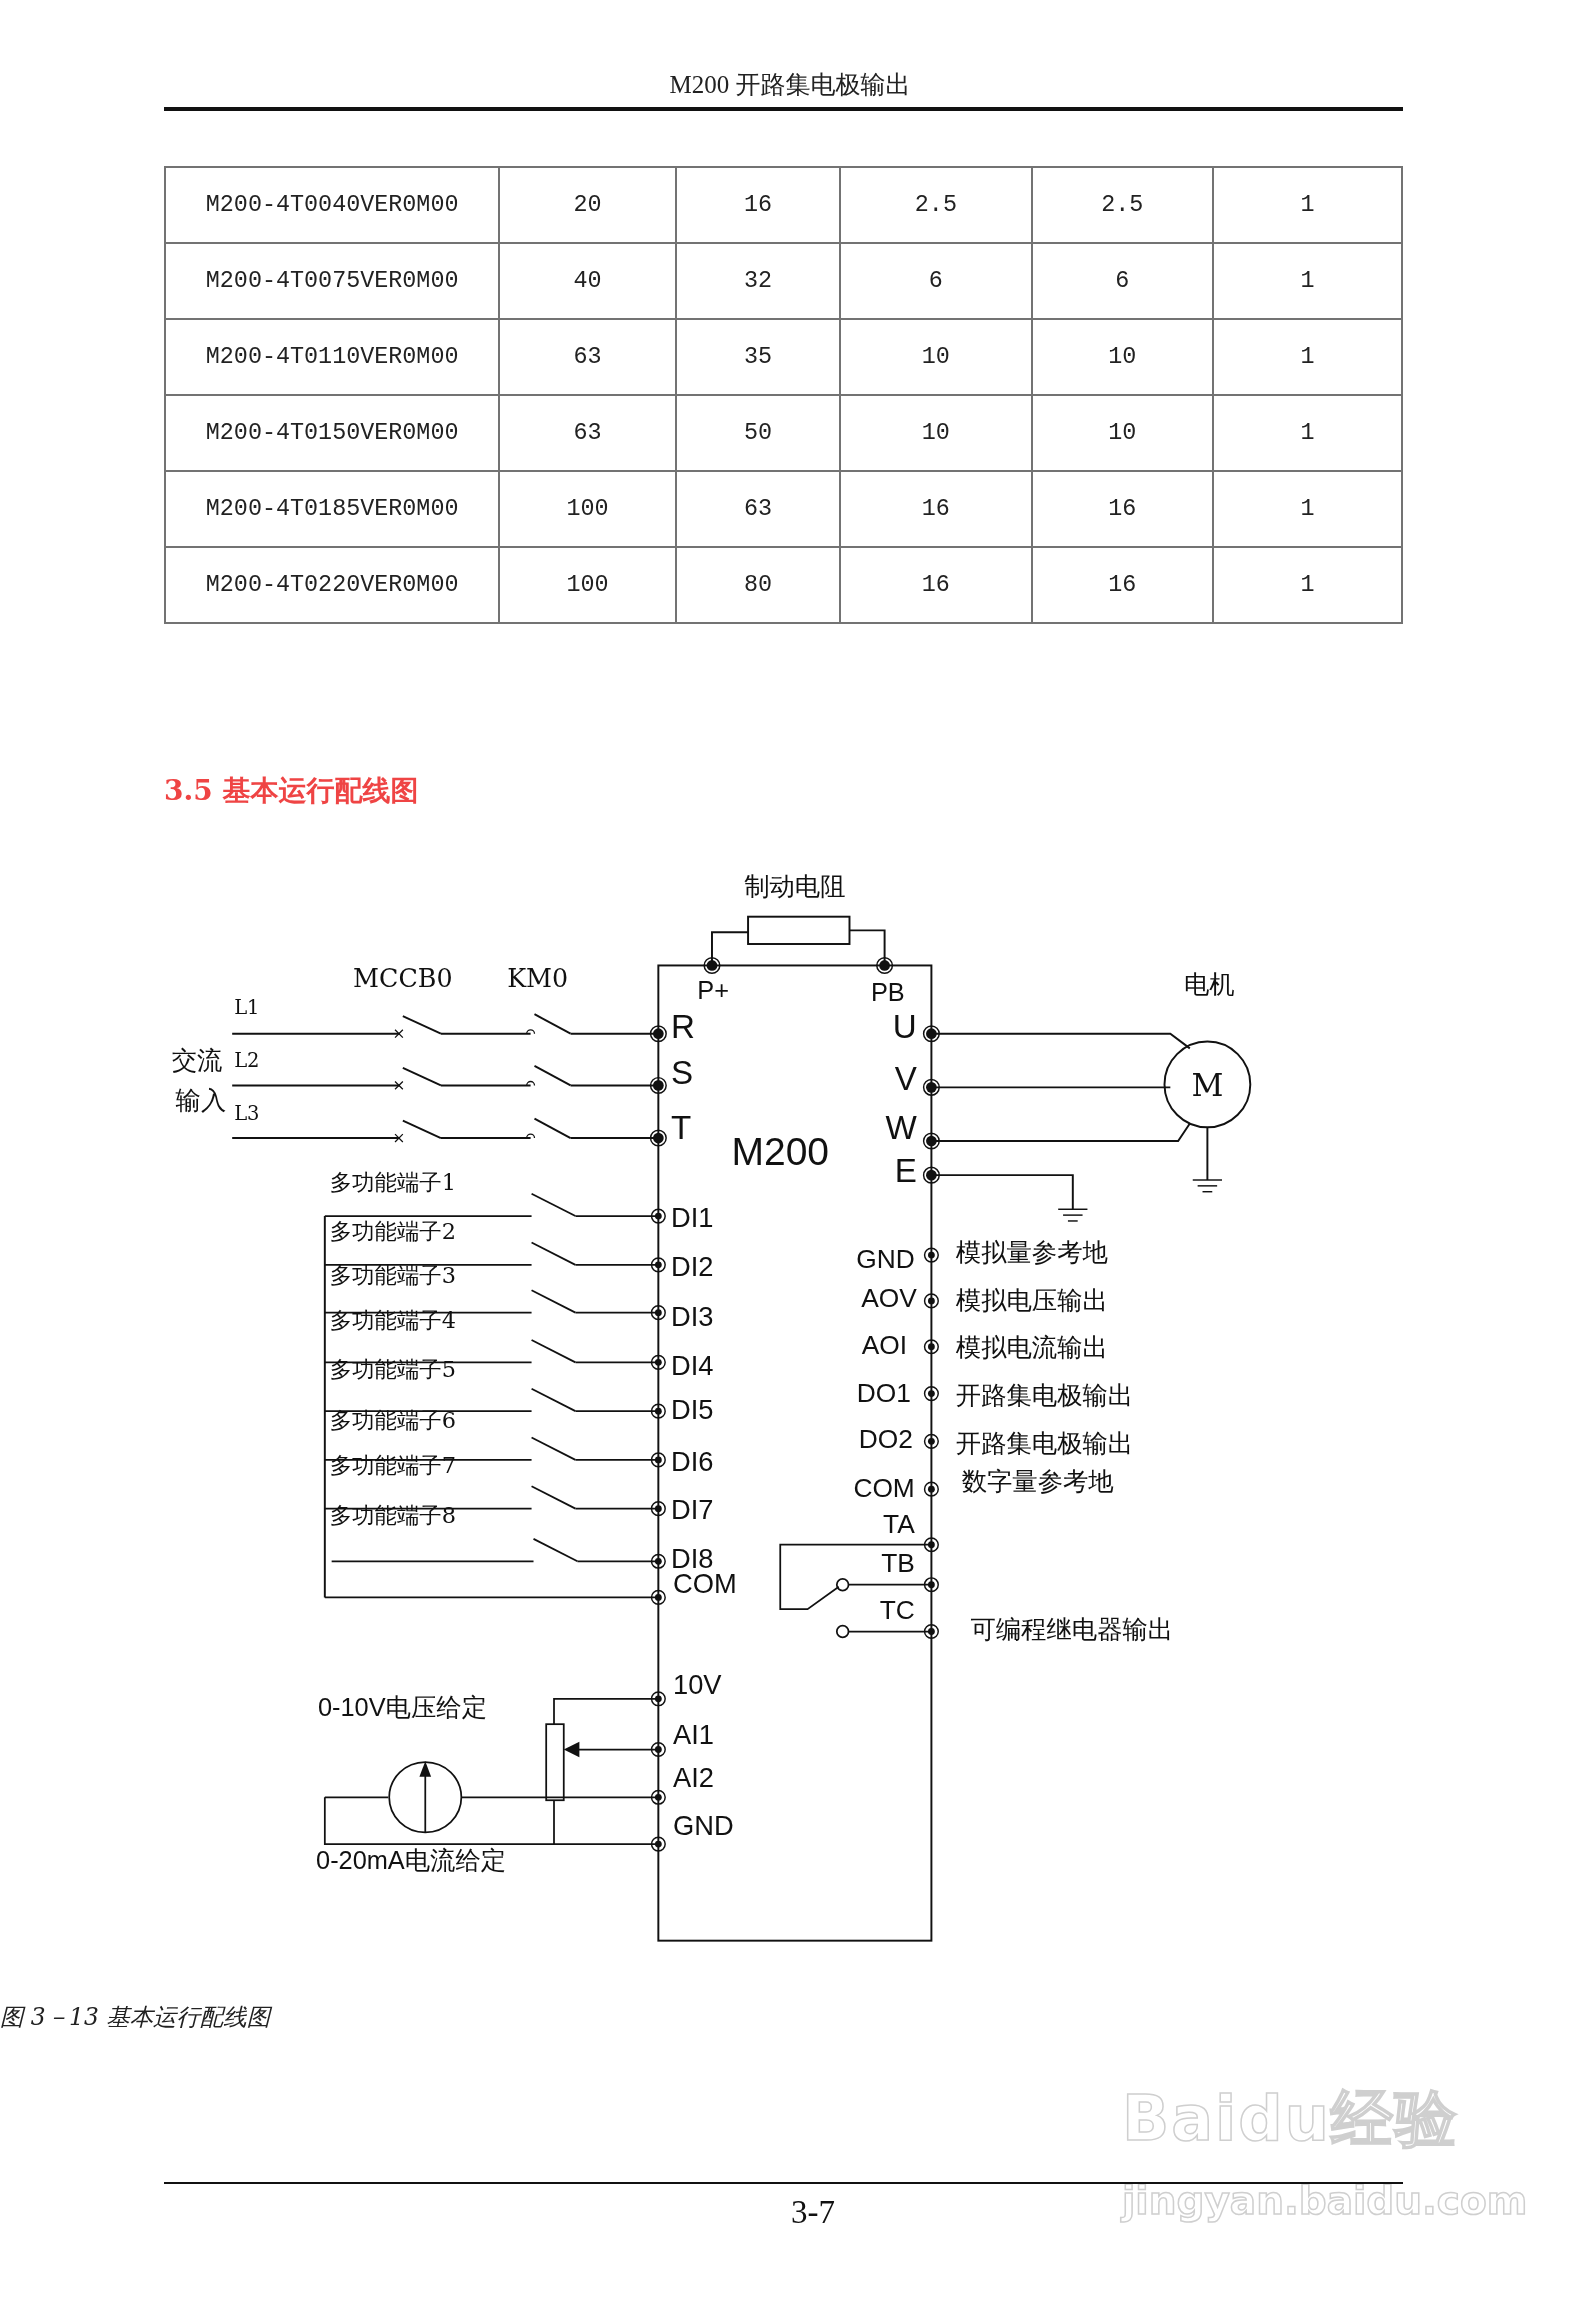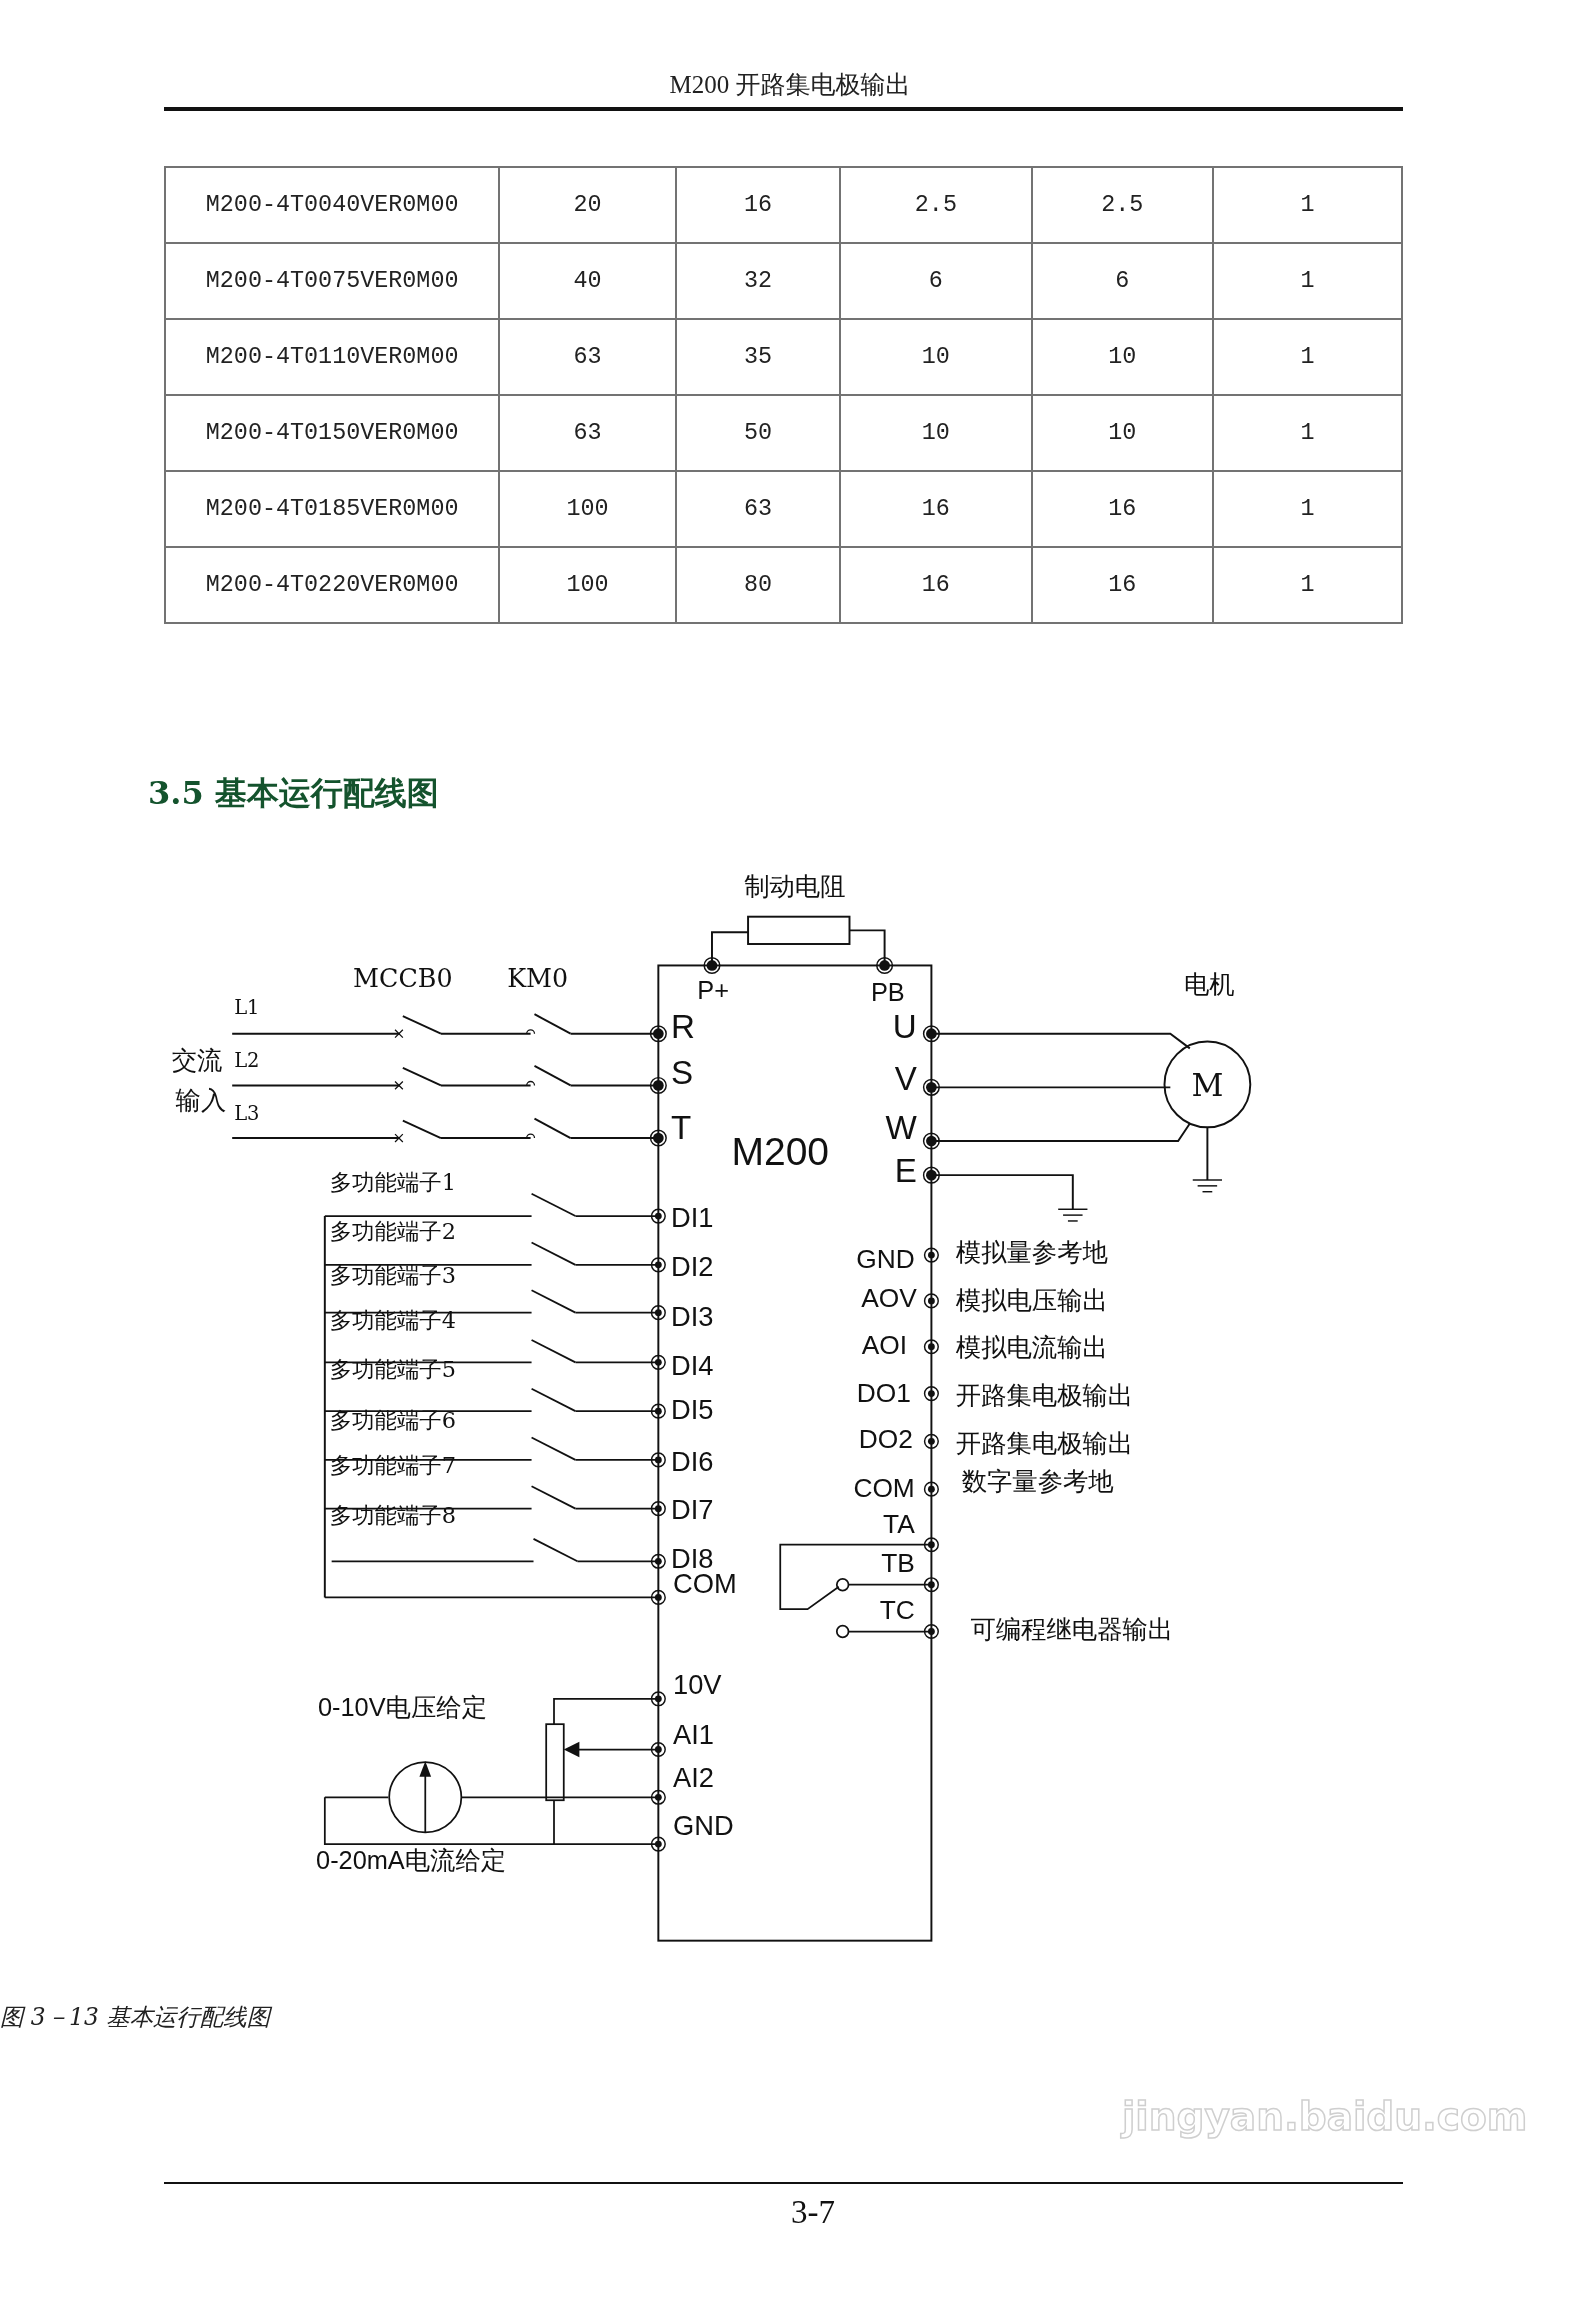--- a/index.html
+++ b/index.html
@@ -3,21 +3,21 @@
 <meta charset="utf-8">
 <style>
   html, body { margin: 0; padding: 0; background: #ffffff; }
   body { width: 1580px; height: 2321px; position: relative; overflow: hidden; font-family: "DejaVu Serif", serif; color: #111; }
   .header-title { position: absolute; top: 68px; left: 0; width: 1580px; text-align: center; font-family: "Liberation Serif", serif; font-size: 25px; color: #222; }
   .header-rule { position: absolute; top: 107px; left: 164px; width: 1239px; height: 3.9px; background: #111; }
   table.spec { position: absolute; top: 166px; left: 164px; width: 1239px; border-collapse: collapse; font-family: "Liberation Mono", monospace; font-size: 23.4px; color: #222; }
   table.spec td { border: 2px solid #737373; height: 74px; text-align: center; padding: 0; }
   table.spec tr { border-bottom: 2.9px solid #111; }
   .col0 { width: 334px; } .col1 { width: 176px; } .col2 { width: 164px; } .col3 { width: 191px; } .col4 { width: 181px; } .col5 { width: 189px; }
-  .section-title { position: absolute; top: 772px; left: 148px; font-family: "DejaVu Serif", serif; font-size: 32px; font-weight: bold; color: #14532d; }
+  .section-title { position: absolute; top: 772px; left: 164px; font-family: "DejaVu Serif", serif; font-size: 28px; font-weight: bold; color: #ef4444; }
   svg.diagram { position: absolute; left: 0; top: 0; }
   .caption { position: absolute; top: 2001px; left: 0; width: 1580px; font-family: "DejaVu Serif", serif; font-size: 23.4px; color: #222; font-style: italic; }
   .footer-rule { position: absolute; top: 2182px; left: 164px; width: 1239px; height: 2px; background: #111; }
   .page-number { position: absolute; top: 2194px; left: 0; width: 1580px; text-align: center; font-family: "Liberation Serif", serif; font-size: 33px; color: #111; margin-left: 23px; }
   .watermark { position: absolute; top: 2077px; left: 1122px; width: 351px; font-family: "DejaVu Sans", sans-serif; color: transparent; -webkit-text-stroke: 1.5px #cfcfcf; }
   .wm-brand { font-size: 62px; font-weight: bold; letter-spacing: 2px; }
   .wm-url { font-size: 39px; font-weight: bold; margin-top: 17px; }
   .sans { font-family: "Liberation Sans", sans-serif; }
   .serif { font-family: "DejaVu Serif", serif; }
 </style>
@@ -292,18 +292,19 @@
     <text class="sans" x="690" y="1832" font-size="28">AI2</text>
     <text class="sans" x="690" y="1882" font-size="28">GND</text>
     <text class="sans" x="326" y="1760" font-size="26">0-10V电压给定</text>
     <text class="sans" x="324" y="1916" font-size="26">0-20mA电流给定</text>
   </g>
 </svg>
 
 <div class="caption">图 3－13 基本运行配线图</div>
 
 <div class="watermark">
+  <div class="wm-brand">Baidu经验</div>
   <div class="wm-url">jingyan.baidu.com</div>
 </div>
 
 <div class="footer-rule"></div>
 <div class="page-number">3-7</div>
 
 
 </body></html>

